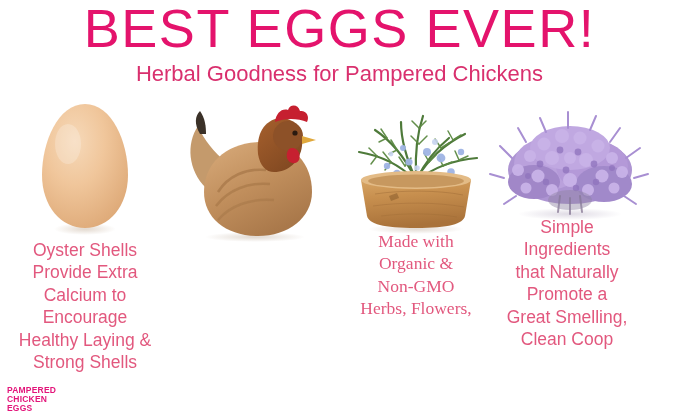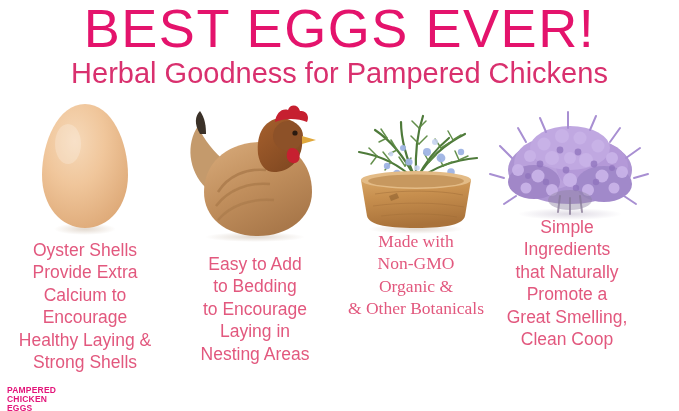--- a/index.html
+++ b/index.html
@@ -31,21 +31,21 @@
     white-space: nowrap;
     transform: scaleX(1.02);
   }
   #subheadline {
     position: absolute;
     top: 60px;
     left: 0;
     width: 679px;
     text-align: center;
     color: #d9306e;
-    font-size: 29px;
+    font-size: 22px;
     line-height: 27px;
     font-weight: 400;
     white-space: nowrap;
   }
 
   
   .column {
     position: absolute;
     top: 96px;
     width: 170px;
@@ -164,27 +164,20 @@
       <circle cx="118" cy="40" r="15" fill="#8d5128"></circle>
 
       <path d="M105 26 C106 17 112 12 118 14 C120 8 128 8 130 15 C136 14 140 20 137 26 C128 22 114 22 105 26 Z" fill="#c62030"></path>
 
       <path d="M132 40 L146 44 L132 48 Z" fill="#e0a83c"></path>
 
       <circle cx="125" cy="37" r="2.6" fill="#2a1a10"></circle>
 
       <path d="M122 52 C128 52 131 58 129 64 C126 69 119 68 117 62 C116 57 118 52 122 52 Z" fill="#c62030"></path>
     </svg>
-  </div>
-  <div class="caption">
-    <div>Easy to Add</div>
-    <div>to Bedding</div>
-    <div>to Encourage</div>
-    <div>Laying in</div>
-    <div>Nesting Areas</div>
   </div>
 </div>
 
 <div class="column" id="col-2">
   <div class="art">
     <svg width="170" height="146" viewBox="0 0 170 146">
       <defs>
         <linearGradient id="bowlGrad" x1="0" y1="0" x2="0" y2="1">
           <stop offset="0%" stop-color="#d6a straight"></stop>
         </linearGradient>
@@ -260,23 +253,23 @@
       <ellipse cx="85" cy="85" rx="48" ry="6.5" fill="#b8854a" opacity="0.65"></ellipse>
 
       <path d="M44 98 C70 94 108 94 132 99" stroke="#8f5f2e" stroke-width="1" fill="none" opacity="0.35"></path>
       <path d="M42 110 C70 106 106 106 133 111" stroke="#8f5f2e" stroke-width="1" fill="none" opacity="0.28"></path>
       <path d="M50 120 C74 117 102 117 126 121" stroke="#8f5f2e" stroke-width="1" fill="none" opacity="0.22"></path>
       <path d="M58 100 l8 -3 l2 5 l-8 3 Z" fill="#7d5126" opacity="0.45"></path>
     </svg>
   </div>
   <div class="caption">
     <div>Made with</div>
+    <div>Organic &amp;</div>
     <div>Non-GMO</div>
-    <div>Organic &amp;</div>
-    <div>&amp; Other Botanicals</div>
+    <div>Herbs, Flowers,</div>
   </div>
 </div>
 
 <div class="column" id="col-3">
   <div class="art">
     <svg width="170" height="146" viewBox="0 0 170 146">
       <defs>
         <radialGradient id="lavShadow" cx="50%" cy="50%" r="50%">
           <stop offset="0%" stop-color="#b8aec4" stop-opacity="0.45"></stop>
           <stop offset="100%" stop-color="#b8aec4" stop-opacity="0"></stop>

